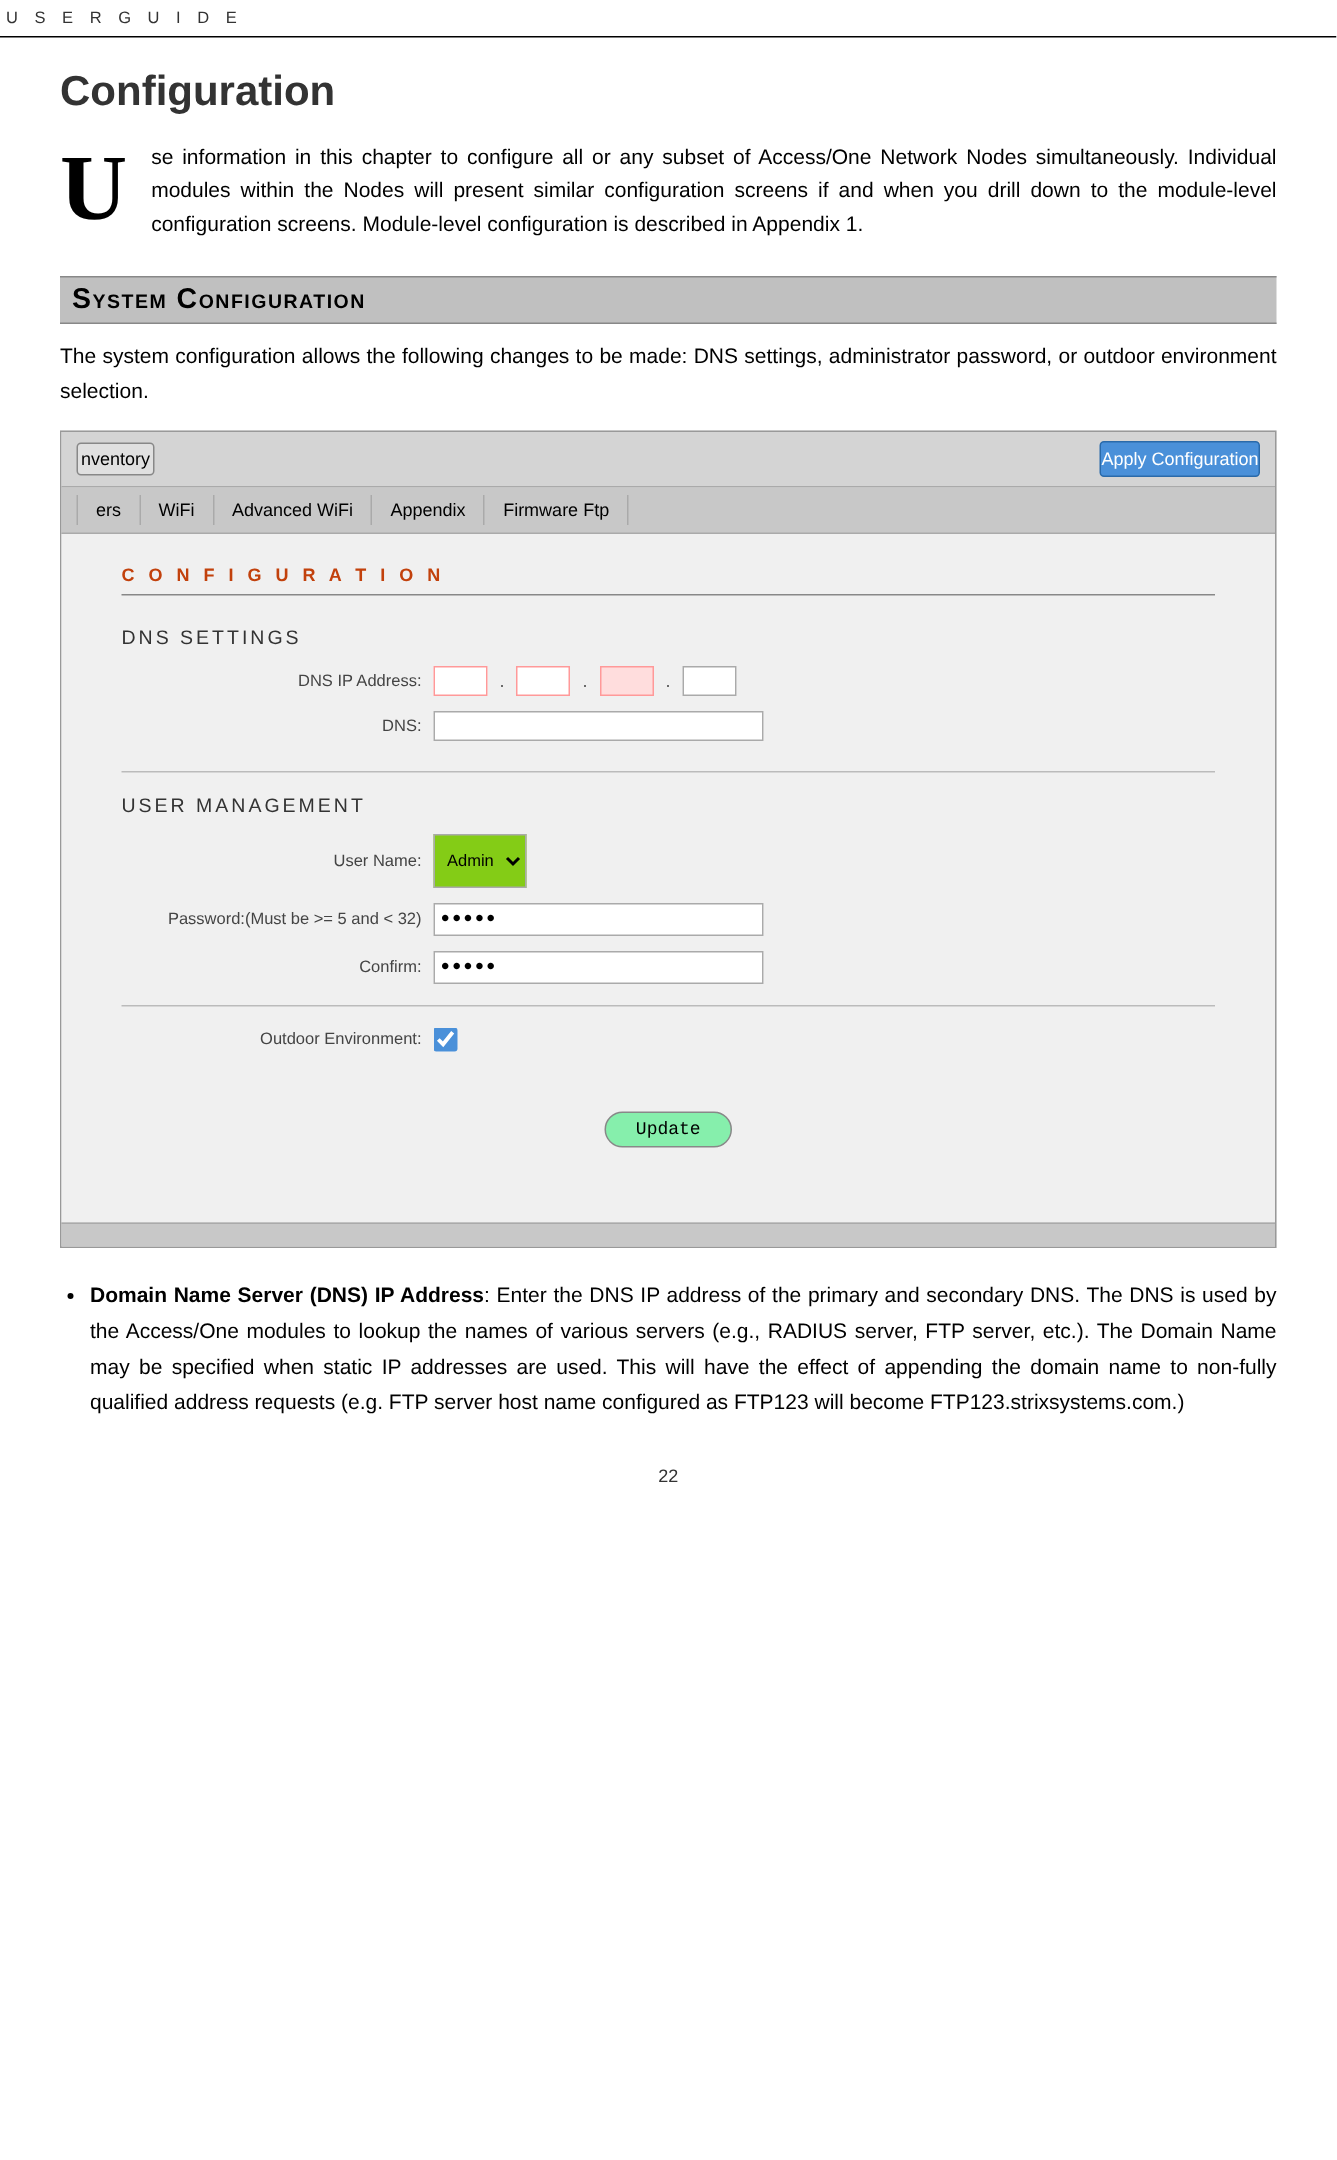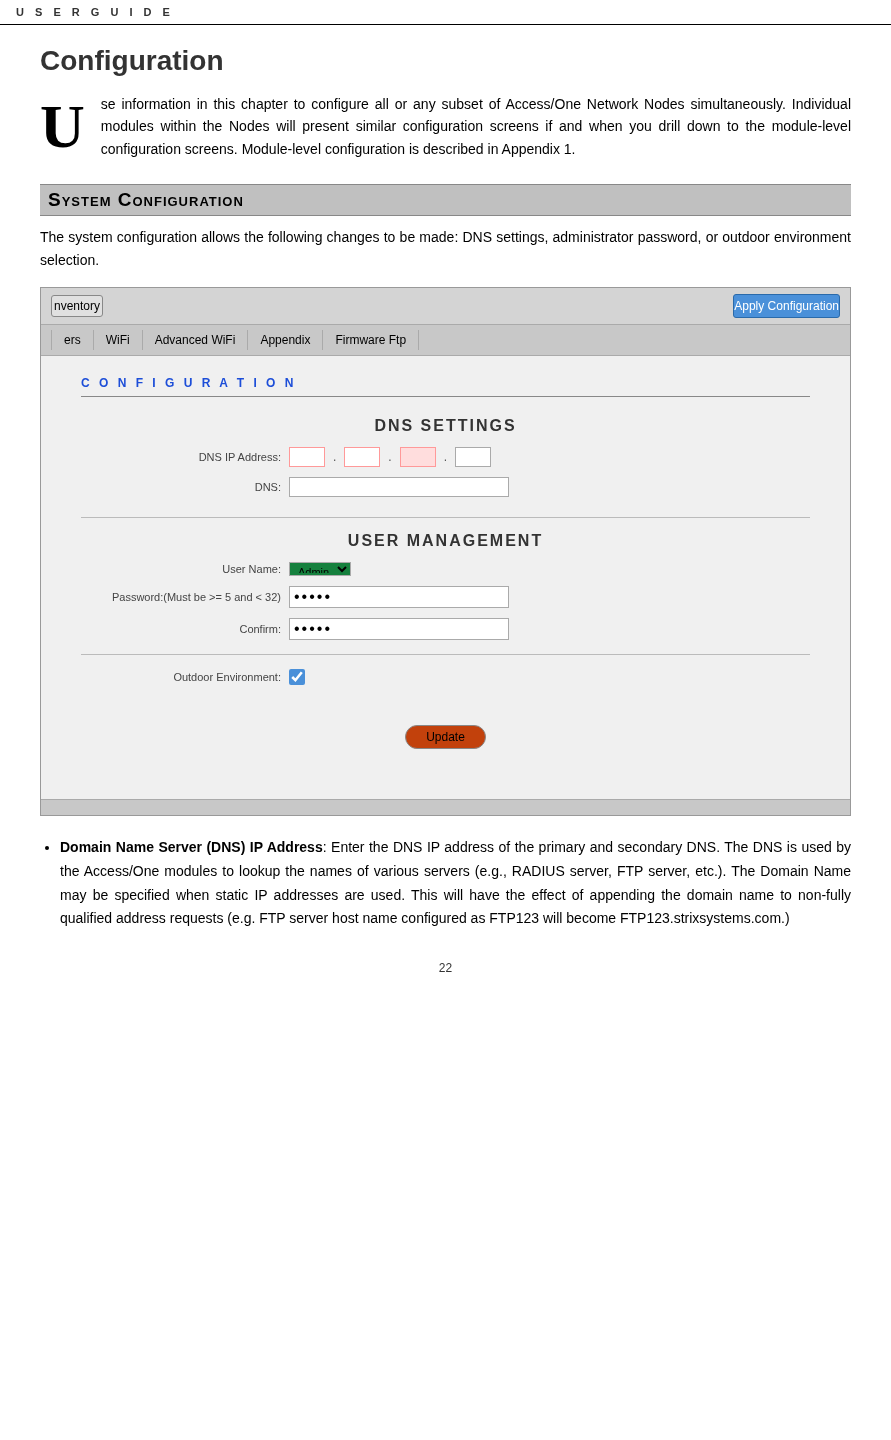--- a/index.html
+++ b/index.html
@@ -8,24 +8,24 @@
       font-size: 14px;
       background: #fff;
       width: 891px;
       min-height: 1440px;
       color: #000;
     }
 
     
     .header {
       border-bottom: 1px solid #000;
-      padding: 6px 16px;
+      padding: 6px 4px;
       letter-spacing: 4px;
       font-size: 11px;
-      font-weight: bold;
+      font-weight: normal;
       color: #333;
     }
 
     
     .main-content {
       padding: 20px 40px;
     }
 
     
     .page-title {
@@ -124,32 +124,32 @@
 
     .screenshot-body {
       background: #f0f0f0;
       padding: 20px 40px 30px 40px;
     }
 
     .config-section-title {
       font-size: 12px;
       font-weight: bold;
       letter-spacing: 3px;
-      color: #1d4ed8;
+      color: #c2410c;
       border-bottom: 1px solid #888;
       padding-bottom: 6px;
       margin-bottom: 20px;
     }
 
     
     .subsection-title {
-      font-size: 16px;
-      font-weight: bold;
+      font-size: 13px;
+      font-weight: normal;
       letter-spacing: 2px;
-      text-align: center;
+      text-align: left;
       margin-bottom: 12px;
       color: #333;
     }
 
     .form-row {
       display: flex;
       align-items: center;
       margin-bottom: 10px;
       gap: 8px;
     }
@@ -186,49 +186,50 @@
     }
 
     .divider-line {
       border: none;
       border-top: 1px solid #bbb;
       margin: 14px 0;
     }
 
     .form-select {
       border: 1px solid #aaa;
-      background: #15803d;
+      background: #84cc16;
       font-size: 11px;
       padding: 2px 4px;
-      height: 14px;
+      height: 36px;
     }
 
     .password-field {
       border: 1px solid #aaa;
       background: #fff;
       width: 220px;
       height: 22px;
       font-size: 16px;
       padding: 1px 4px;
       letter-spacing: 2px;
     }
 
     .checkbox-input {
       width: 16px;
       height: 16px;
       accent-color: #4a90d9;
     }
 
     .update-btn {
-      background: #c2410c;
+      background: #86efac;
       border: 1px solid #888;
       padding: 4px 20px;
       font-size: 12px;
       border-radius: 12px;
       cursor: pointer;
+      font-family: Liberation Mono, monospace;
     }
 
     .screenshot-footer {
       background: #c8c8c8;
       height: 16px;
       border-top: 1px solid #aaa;
     }
 
     
     .bullet-list {

